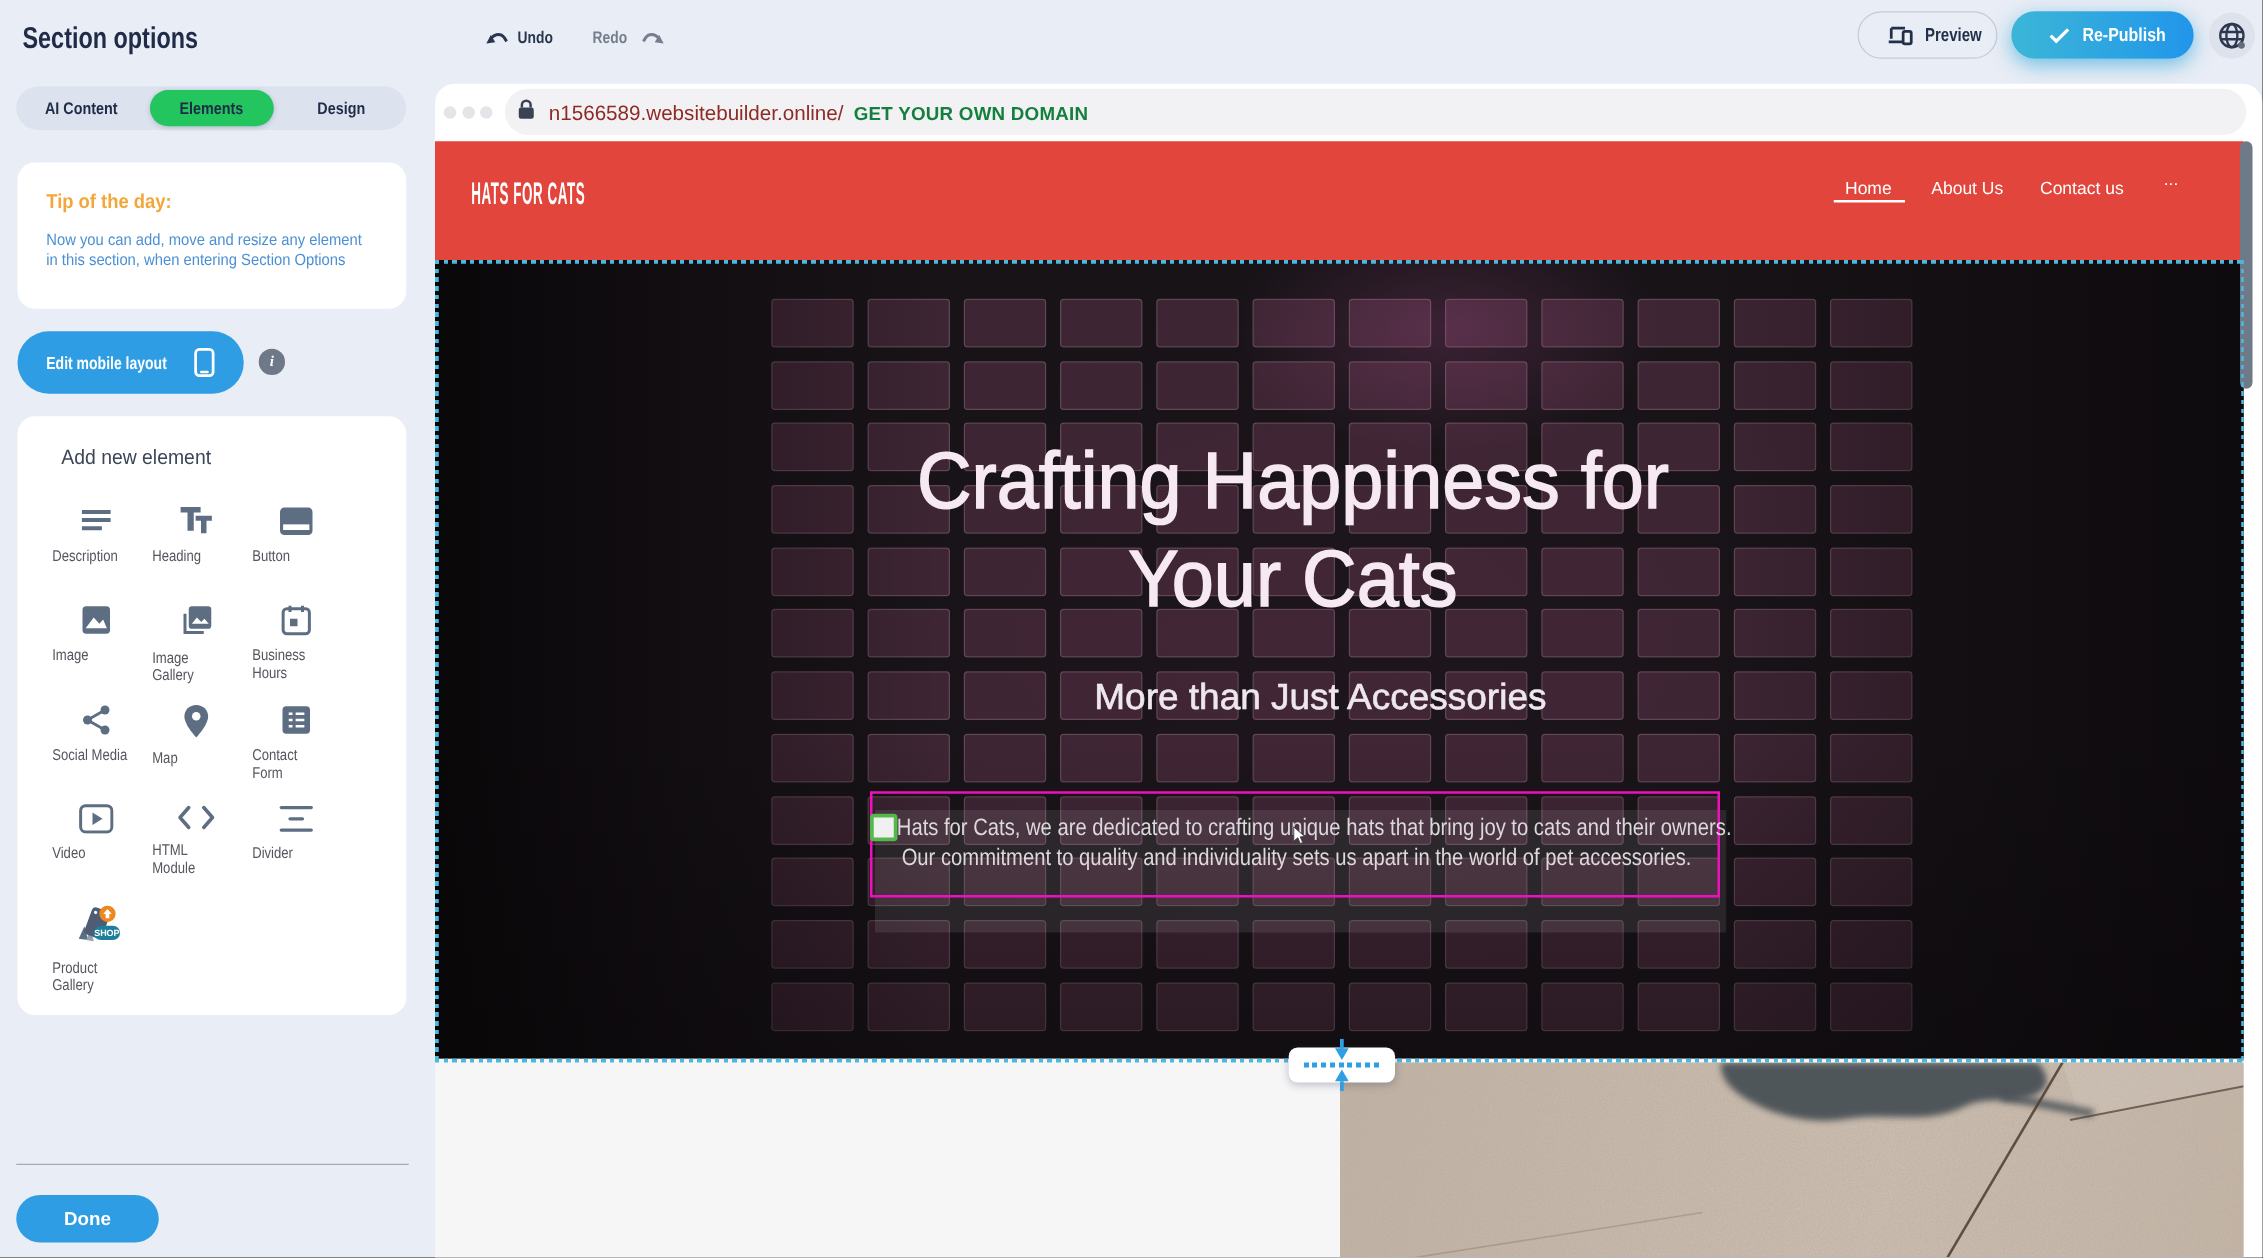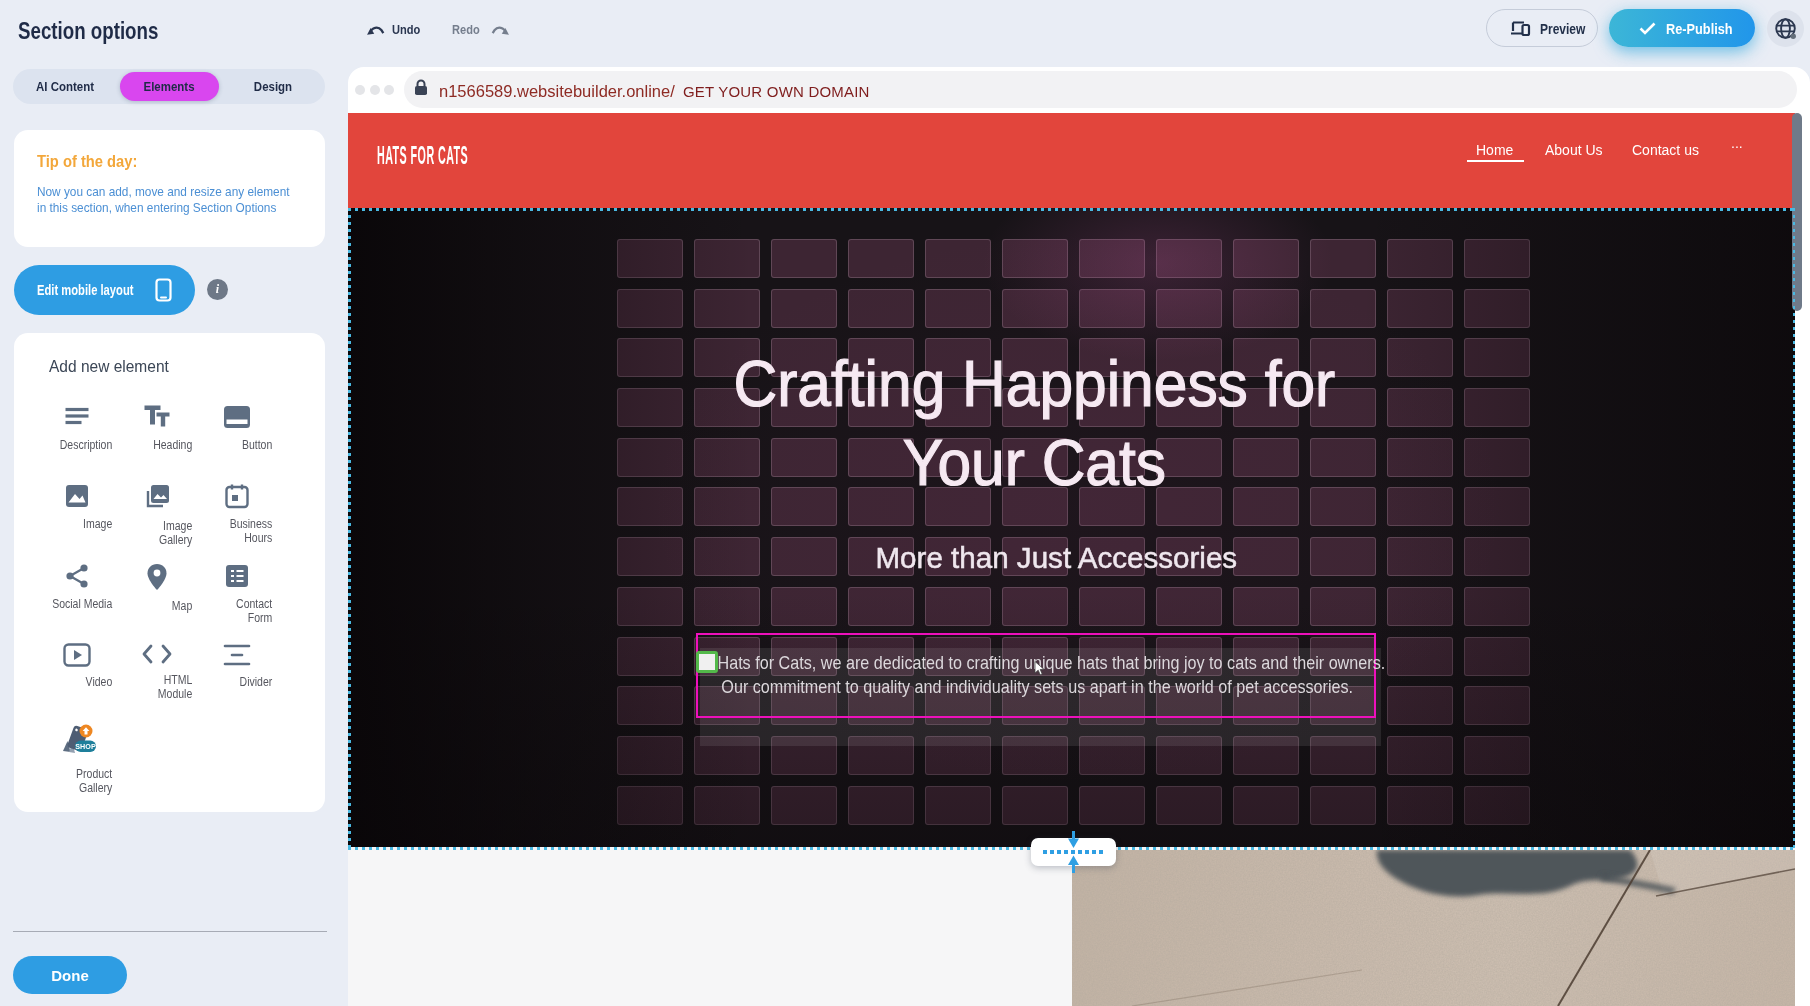--- a/index.html
+++ b/index.html
@@ -2,52 +2,52 @@
 <html><head>
 <meta charset="utf-8">
 <style>
 * { margin:0; padding:0; box-sizing:border-box; }
 html,body { width:1810px; height:1006px; overflow:hidden; }
 body { font-family:"Liberation Sans", sans-serif; background:#e9edf5; position:relative; }
 .abs { position:absolute; }
 
 
 .sec-title { left:18px; top:17px; font-size:24px; font-weight:bold; color:#1f2b47; transform:scaleX(0.78); transform-origin:left top; white-space:nowrap; }
-.undo-group { left:366px; top:18px; height:22px; display:flex; align-items:center; }
+.undo-group { left:388px; top:18px; height:22px; display:flex; align-items:center; }
 .undo-txt { font-size:13.5px; font-weight:bold; color:#2a3650; margin-left:7px; transform:scaleX(0.82); transform-origin:left center; }
 .redo-txt { font-size:13.5px; font-weight:bold; color:#757e8d; margin-left:25px; margin-right:6px; transform:scaleX(0.82); transform-origin:left center; }
 .btn-preview { left:1486px; top:9px; width:112px; height:38px; border:1.5px solid #c5ccd9; border-radius:19px; display:flex; align-items:center; justify-content:flex-end; padding-left:16px; gap:9px; color:#22304a; font-size:15px; font-weight:bold; }
 .btn-republish { left:1609px; top:9px; width:146px; height:38px; border-radius:19px; background:linear-gradient(90deg,#3cb6d7,#2196ea); box-shadow:0 5px 16px rgba(46,166,219,0.65); display:flex; align-items:center; justify-content:flex-start; padding-left:30px; gap:10px; color:#fff; font-size:15px; font-weight:bold; }
 .globe-circ { left:1767px; top:10px; width:37px; height:37px; border-radius:50%; background:#dde2ec; display:flex; align-items:center; justify-content:center; }
 
 
 .tabs { left:13px; top:69px; width:312px; height:35px; background:#dce3ef; border-radius:18px; display:flex; align-items:center; }
 .tab { flex:1; text-align:center; font-size:13.5px; font-weight:bold; color:#1f2b47; transform:scaleX(0.85); }
-.tab-active { position:absolute; left:107px; top:3px; width:99px; height:29px; background:#d946ef; border-radius:15px; box-shadow:0 1px 4px rgba(40,60,90,0.25); display:flex; align-items:center; justify-content:center; font-size:13.5px; font-weight:bold; color:#1f2b47; }
+.tab-active { position:absolute; left:107px; top:3px; width:99px; height:29px; background:#22c55e; border-radius:15px; box-shadow:0 1px 4px rgba(40,60,90,0.25); display:flex; align-items:center; justify-content:center; font-size:13.5px; font-weight:bold; color:#1f2b47; }
 .tab-active span { transform:scaleX(0.85); }
 .tip-card { left:14px; top:130px; width:311px; height:117px; background:#fff; border-radius:14px; }
 .tip-title { left:37px; top:153px; font-size:16px; font-weight:bold; color:#f3a73a; transform:scaleX(0.92); transform-origin:left top; white-space:nowrap; }
 .tip-body { left:37px; top:184px; font-size:13px; color:#4b8fd4; line-height:16px; transform:scaleX(0.91); transform-origin:left top; white-space:nowrap; }
 .btn-mobile { left:14px; top:265px; width:181px; height:50px; border-radius:25px; background:#2e9de3; display:flex; align-items:center; color:#fff; font-size:14px; font-weight:bold; padding-left:23px; gap:9px; }
 .btn-mobile span { transform:scaleX(0.8); transform-origin:left center; white-space:nowrap; }
 .info-circ { left:207px; top:279px; width:21px; height:21px; border-radius:50%; background:#6e7887; color:#fff; font-size:12px; font-weight:bold; display:flex; align-items:center; justify-content:center; font-family:"Liberation Serif",serif; font-style:italic; }
 .add-card { left:14px; top:333px; width:311px; height:479px; background:#fff; border-radius:14px; }
 .add-title { left:49px; top:357px; font-size:16.5px; color:#3b4656; transform:scaleX(0.94); transform-origin:left top; white-space:nowrap; }
-.el { position:absolute; width:84px; text-align:right; }
+.el { position:absolute; width:84px; text-align:left; }
 .el svg { display:block; margin:0 auto; }
 .el .lbl { margin-top:9px; font-size:12.5px; color:#55565e; line-height:13.5px; transform:scaleX(0.84); transform-origin:center top; }
 .sep { left:13px; top:931px; width:314px; height:1px; background:#a7abb5; }
 .btn-done { left:13px; top:956px; width:114px; height:38px; border-radius:19px; background:#2e9de3; color:#fff; font-size:15px; font-weight:bold; display:flex; align-items:center; justify-content:center; }
 
 
 .chrome { left:348px; top:67px; width:1462px; height:939px; background:#fff; border-radius:16px 16px 0 0; }
 .dot { top:85px; width:10px; height:10px; border-radius:50%; background:#e4e5e8; }
 .urlbar { left:404px; top:71px; width:1393px; height:37px; border-radius:19px; background:#f2f2f4; }
 .url-txt { left:439px; top:82px; font-size:16.5px; color:#8e2b24; }
-.url-get { left:683px; top:83px; font-size:15px; font-weight:normal; color:#7f1d1d; letter-spacing:0.2px; }
+.url-get { left:683px; top:83px; font-size:15px; font-weight:bold; color:#15803d; letter-spacing:0.2px; }
 
 
 .site-header { left:348px; top:113px; width:1447px; height:95px; background:#e2453c; }
 .logo { position:absolute; left:29px; top:28px; font-size:25px; font-weight:bold; color:#fff; transform:scaleX(0.43); transform-origin:left center; letter-spacing:1px; white-space:nowrap; }
 .nav { position:absolute; top:142px; font-size:14px; color:#fff; top:29px; }
 .nav-underline { position:absolute; left:1119px; top:47px; width:57px; height:2px; background:#fff; }
 
 
 .hero { left:348px; top:208px; width:1447px; height:639px; background:#171317; overflow:hidden; }
 .dashh { position:absolute; z-index:3; height:2.5px; background:repeating-linear-gradient(90deg,#4ab9e2 0 3.5px, rgba(0,0,0,0) 3.5px 7px); }

